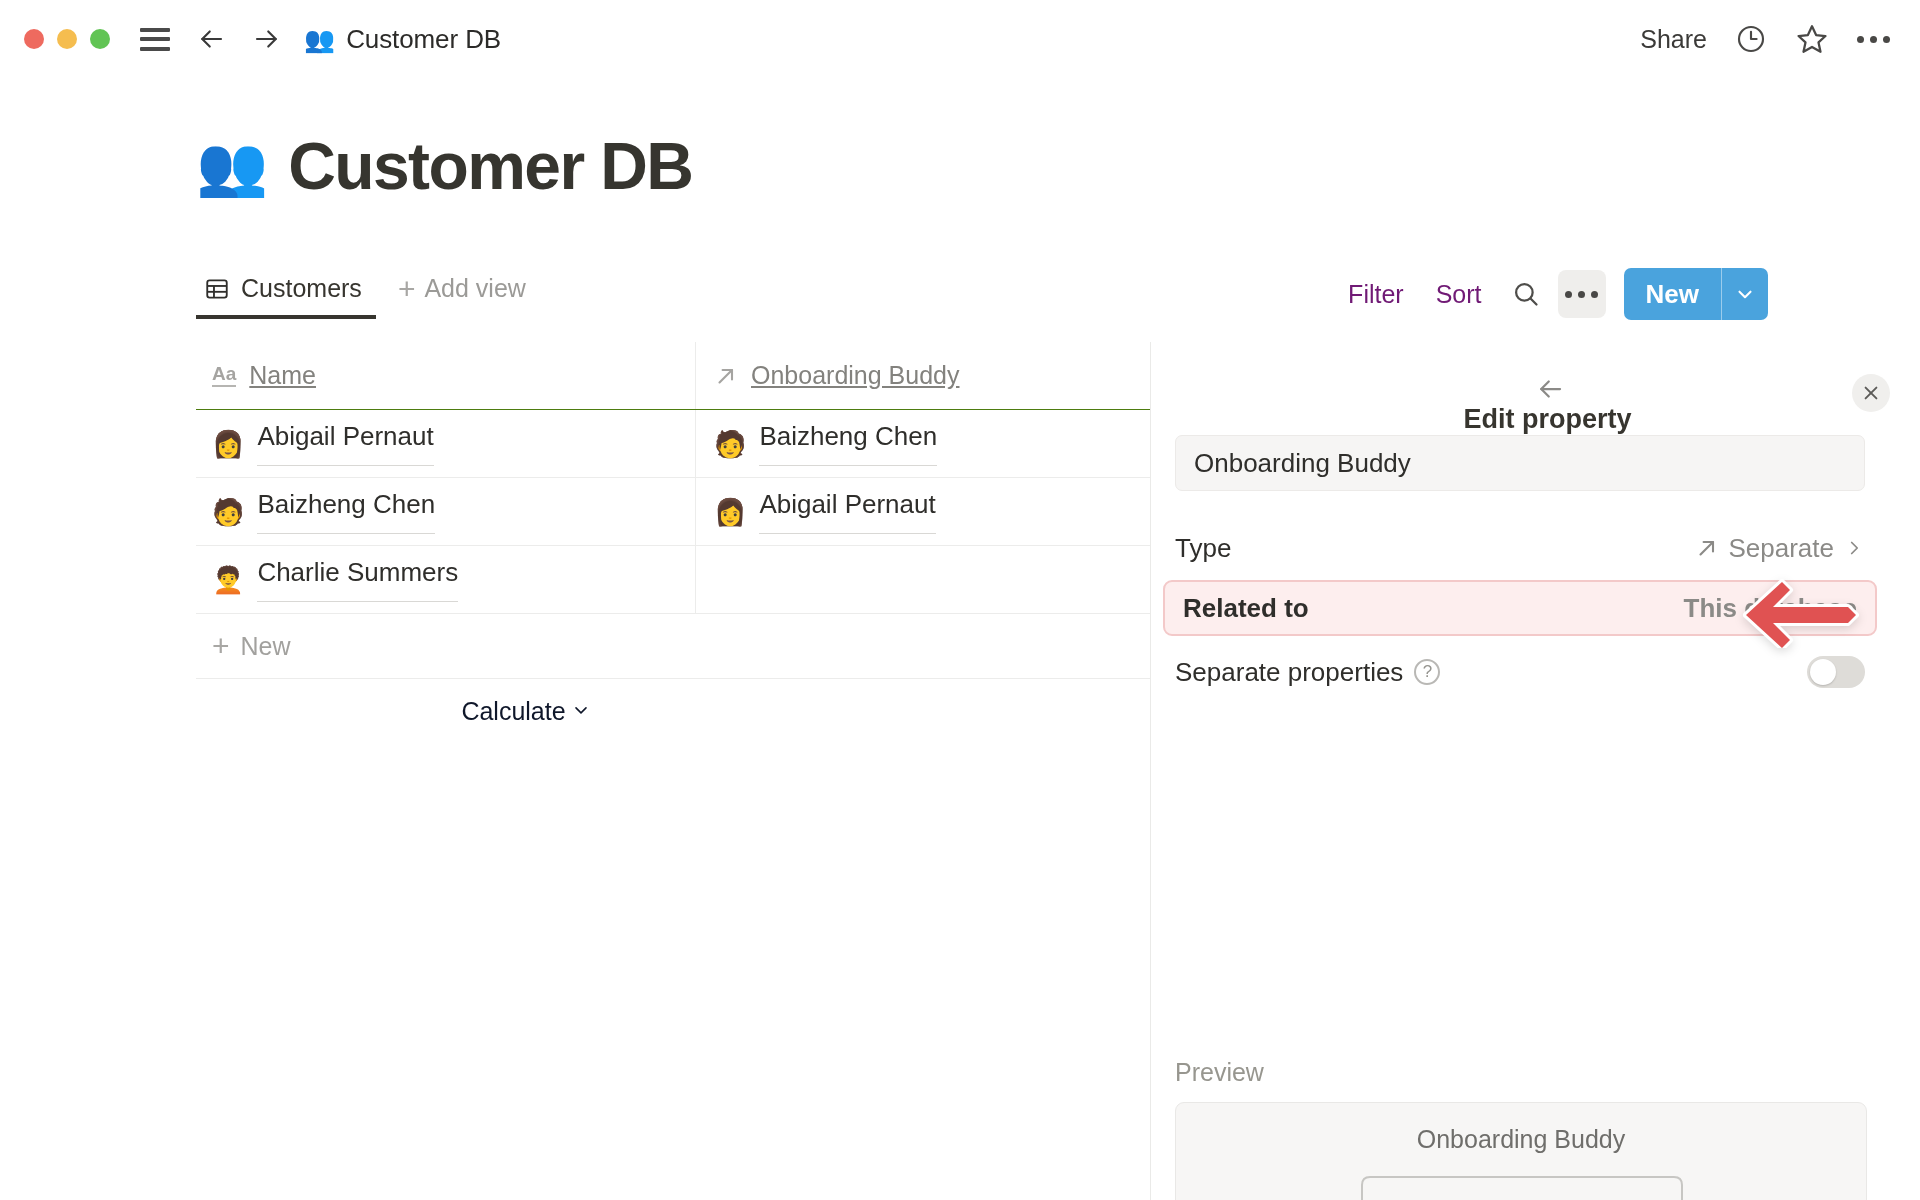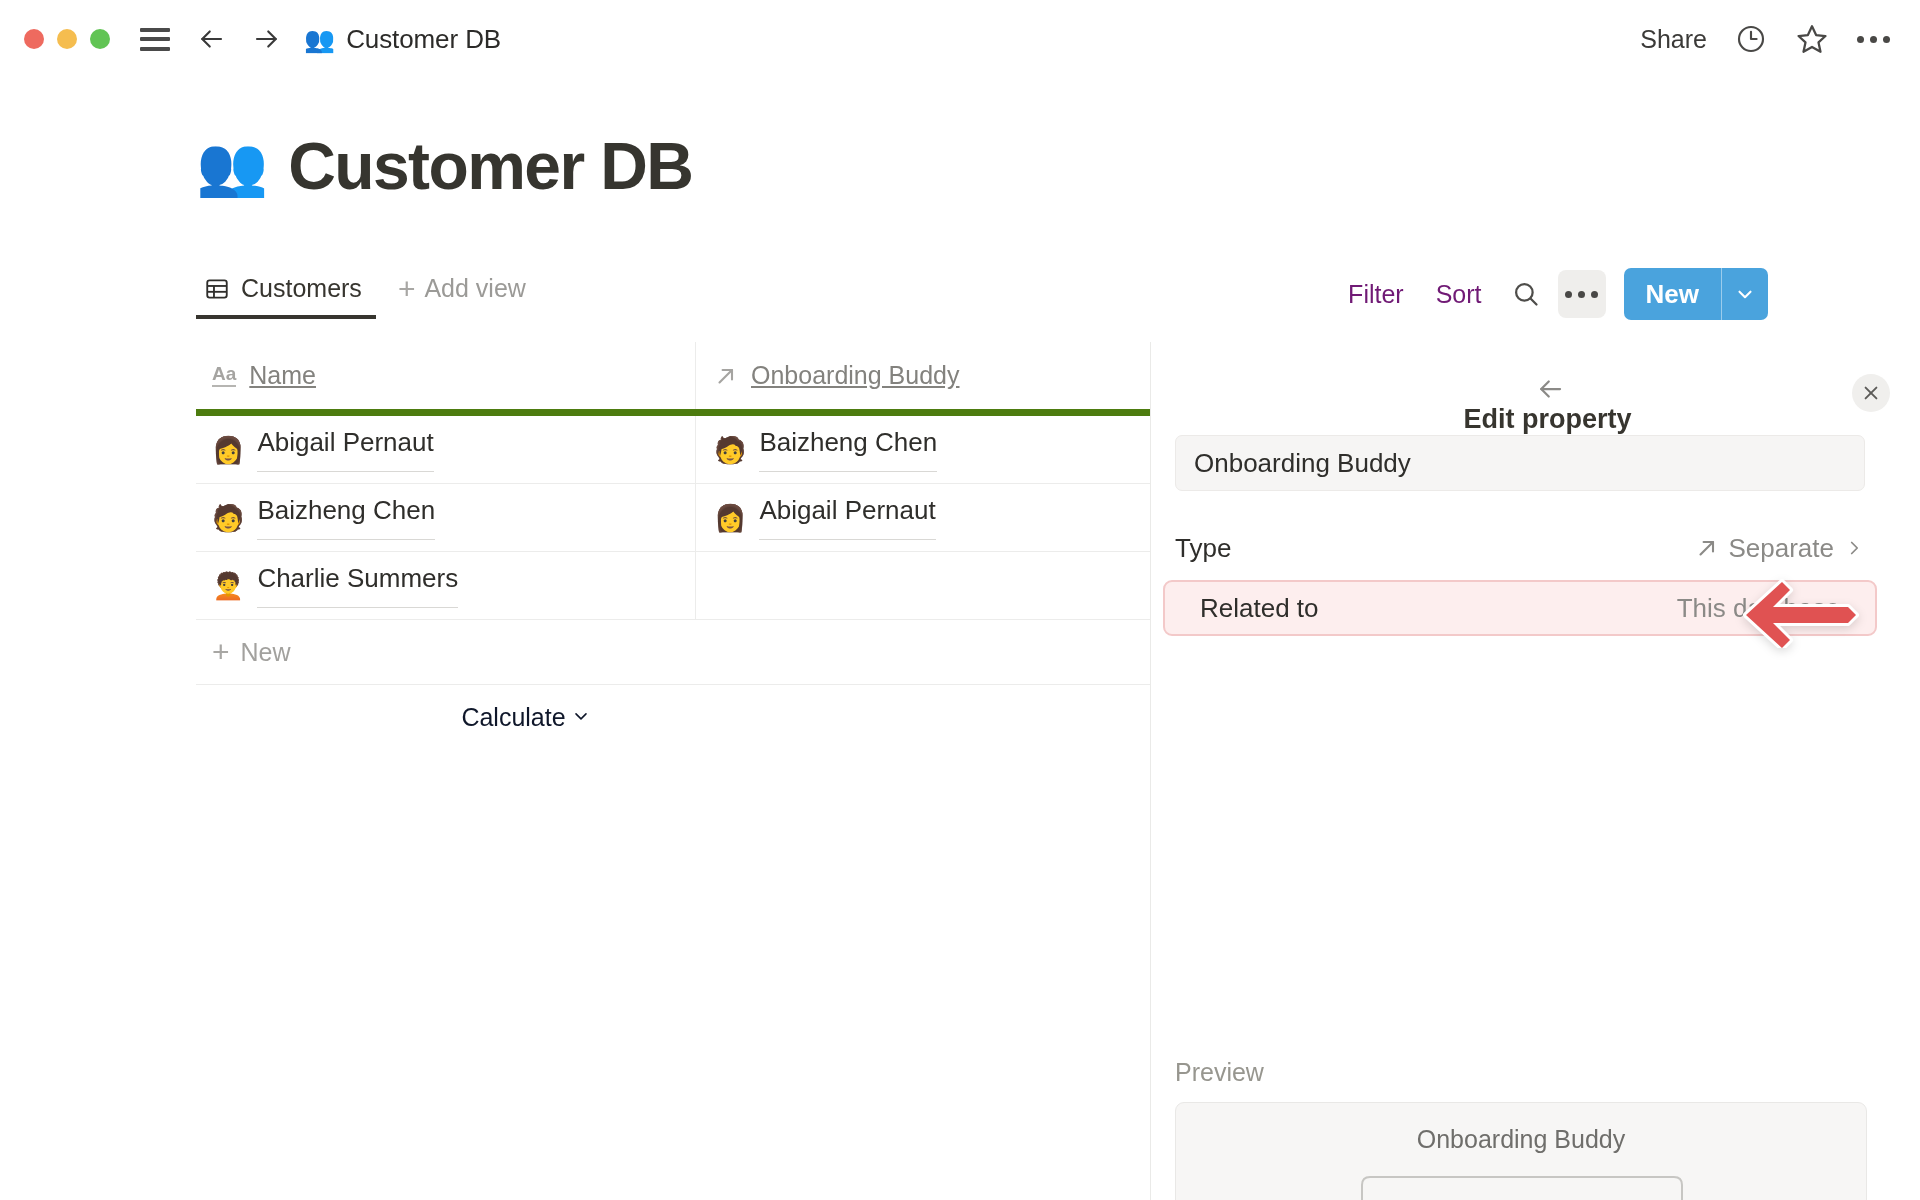--- a/index.html
+++ b/index.html
@@ -181,21 +181,21 @@
     top: 342px;
     left: 196px;
     width: 1152px;
   }
   .trow {
     display: flex;
     border-bottom: 1px solid #ececeb;
     height: 67px;
     align-items: center;
   }
-  .trow.head { border-bottom: 7px solid #4d7c0f; }
+  .trow.head { border-bottom: 1px solid #4d7c0f; }
   .cell-name {
     width: 500px;
     display: flex; align-items: center; gap: 13px;
     padding-left: 16px;
     height: 100%;
     box-sizing: border-box;
     border-right: 1px solid #ececeb;
   }
   .cell-rel {
     width: 652px;
@@ -294,24 +294,25 @@
     box-sizing: border-box;
   }
   .prow .k { font-size: 26px; color: #2f2e2b; display:flex; align-items:center; gap: 11px;}
   .prow .v { font-size: 26px; color: #8b8a87; display:flex; align-items:center; gap: 9px;}
   .prow-type { top: 180px; }
   .prow-related {
     top: 238px;
     background: #fdeeee;
     border: 2px solid #f3c9c9;
     border-radius: 9px;
-    padding: 0 35px;
+    padding: 0 18px;
     left: 12px;
     width: 714px;
     height: 56px;
+    font-weight: bold;
   }
   .prow-sep { top: 304px; }
   .qmark {
     width: 26px; height: 26px; border-radius: 50%;
     border: 2px solid #b9b8b5;
     color: #95948f; font-size: 17px;
     display:flex; align-items:center; justify-content:center;
     box-sizing: border-box;
   }
   .toggle {
@@ -566,20 +567,29 @@
             </svg>
         </span>
       </span>
     </div>
 
     <div class="prow prow-related">
       <span class="k">Related to</span>
       <span class="v">This database</span>
     </div>
 
+    <div class="prow prow-sep">
+      <span class="k">
+        <span>Separate properties</span>
+        <span class="qmark">?</span>
+      </span>
+      <span class="toggle">
+          <span class="knob"></span>
+        </span>
+    </div>
 
     <div class="preview-label">Preview</div>
 
     <div class="preview-box">
       <div class="pv-title">Onboarding Buddy</div>
       <svg class="pv-svg" width="692" height="90" viewBox="0 0 692 90" fill="none">
         <path d="M 186 58 L 186 20 Q 186 12 194 12 L 498 12 Q 506 12 506 20 L 506 58" stroke="#c7c6c3" stroke-width="2" fill="none"></path>
         <polyline points="180,50 186,58 192,50" stroke="#c7c6c3" stroke-width="2" fill="none" stroke-linecap="round" stroke-linejoin="round"></polyline>
         <polyline points="500,50 506,58 512,50" stroke="#c7c6c3" stroke-width="2" fill="none" stroke-linecap="round" stroke-linejoin="round"></polyline>
       </svg>

